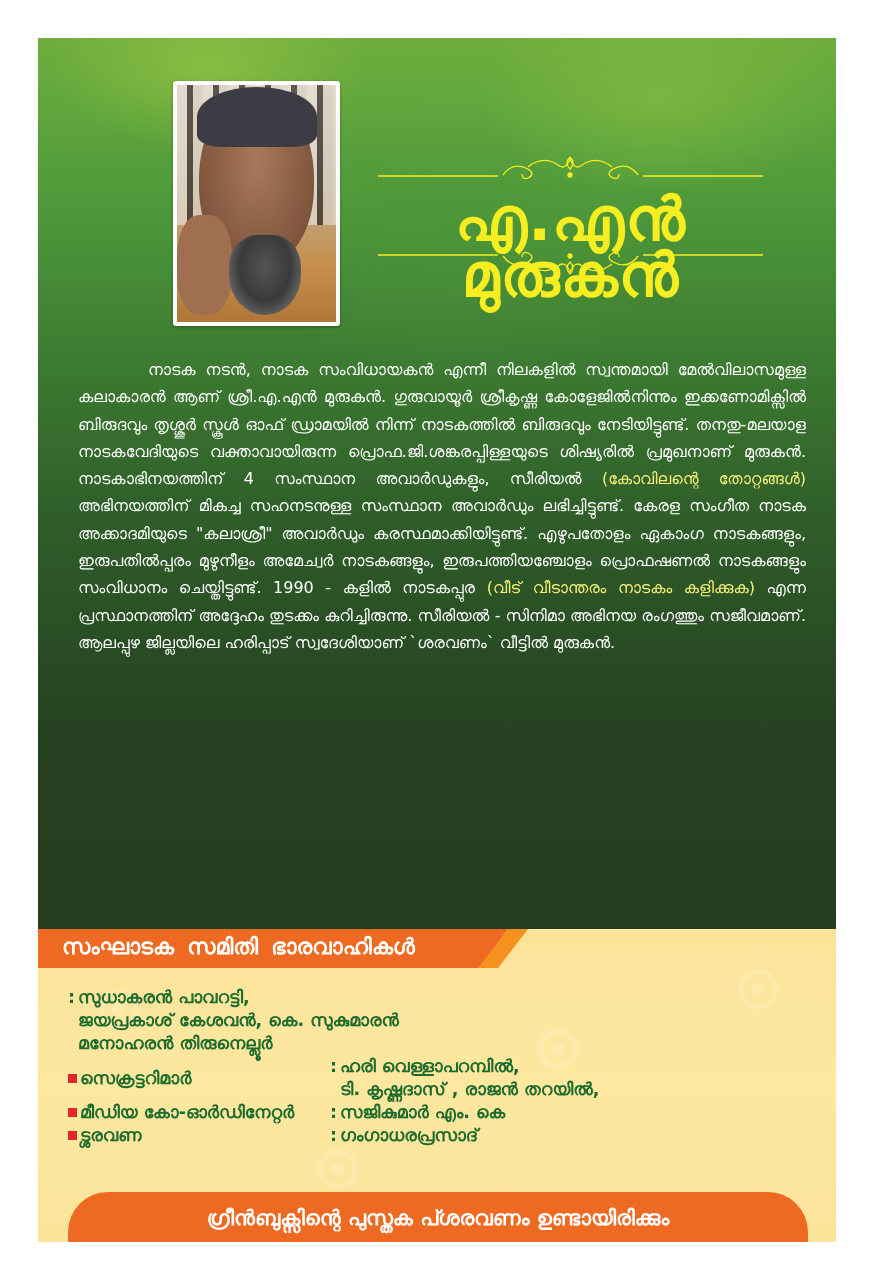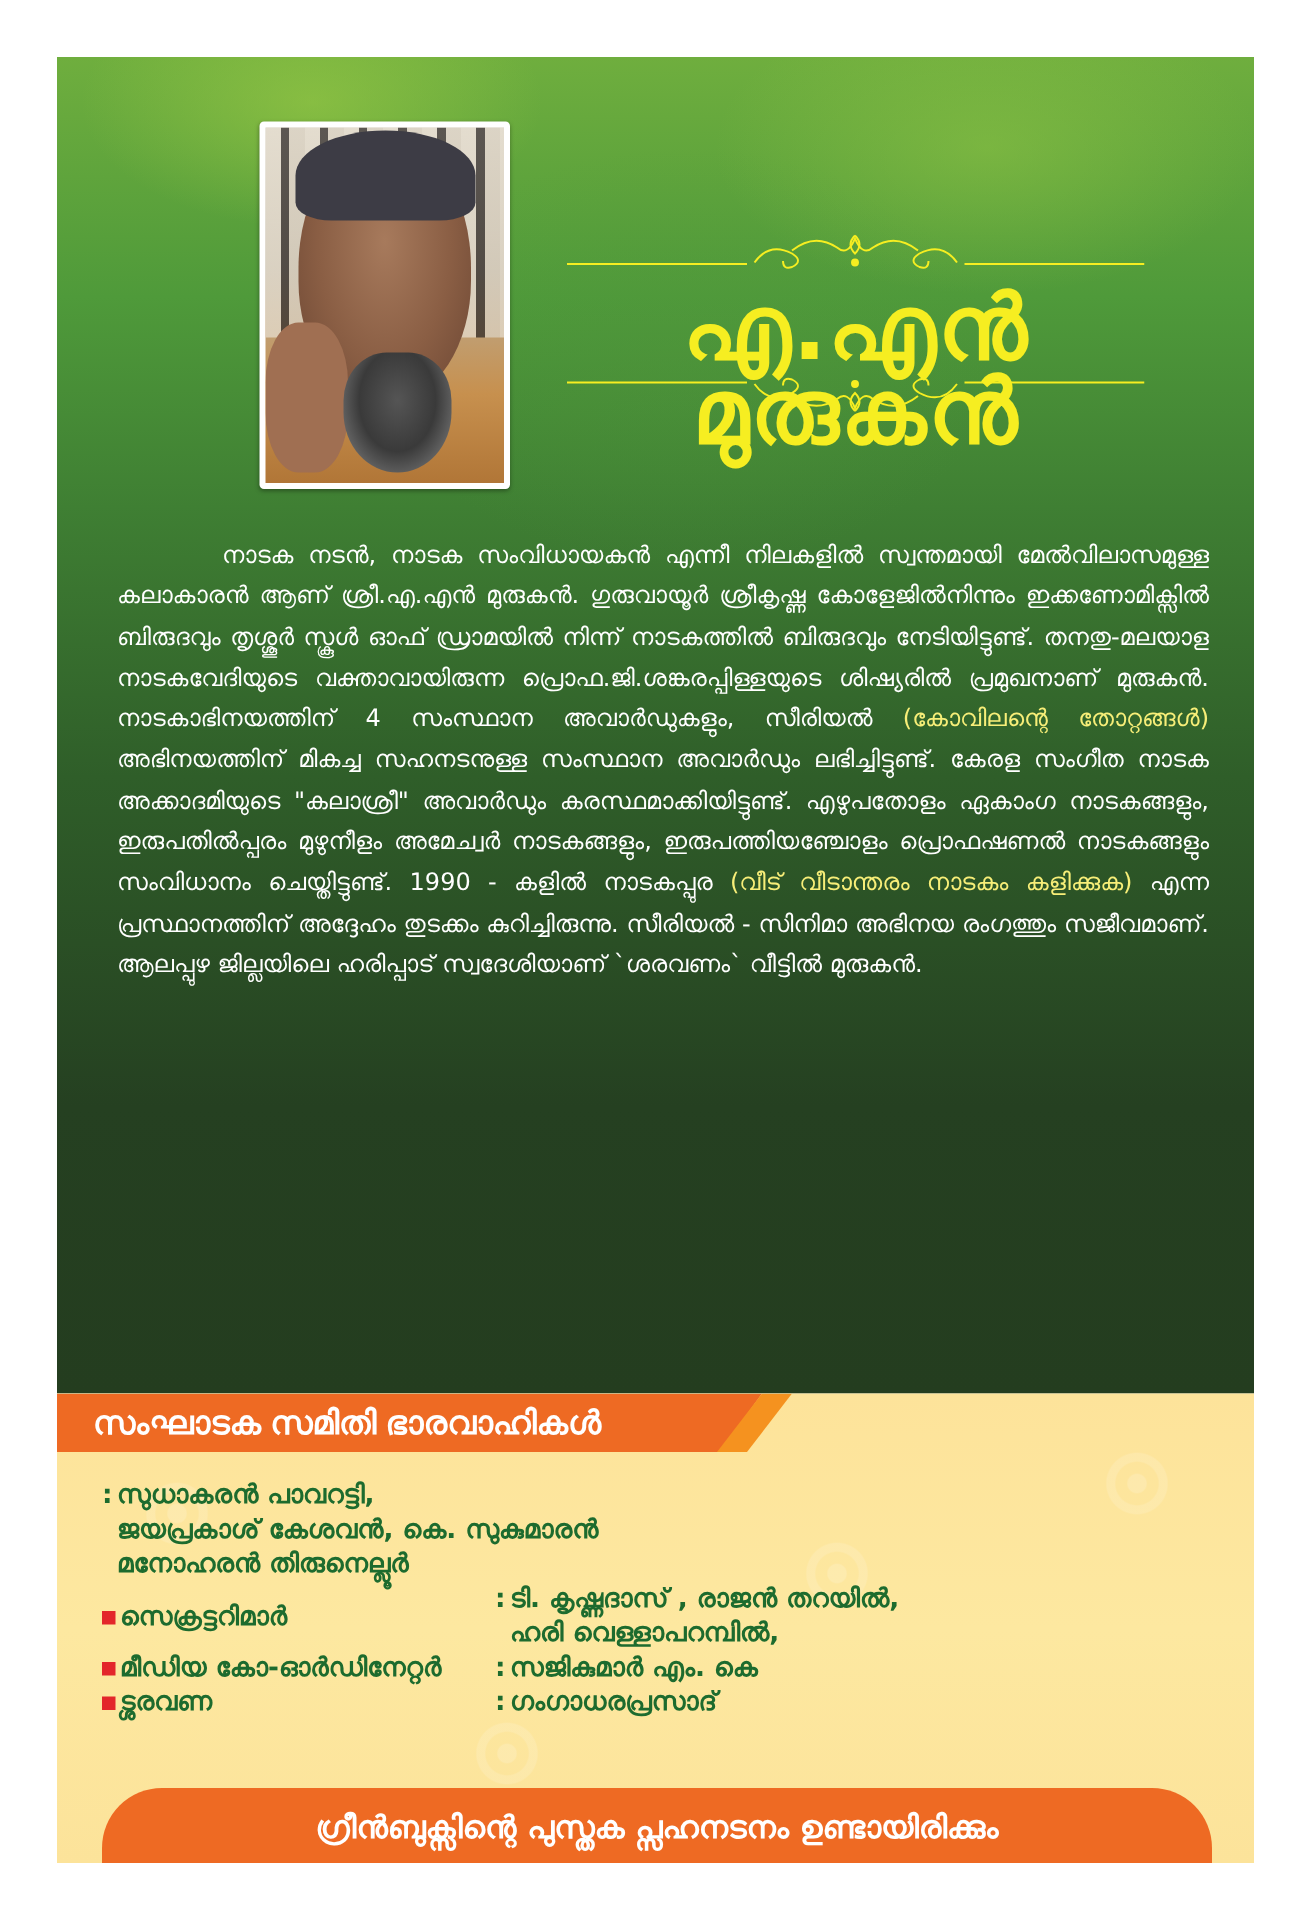--- a/index.html
+++ b/index.html
@@ -48,21 +48,21 @@
       radial-gradient(circle at 520px 120px, rgba(255,255,255,0.16) 0 6px, rgba(255,255,255,0) 7px 14px, rgba(255,255,255,0.14) 15px 20px, rgba(255,255,255,0) 21px),
       radial-gradient(circle at 720px 60px, rgba(255,255,255,0.16) 0 6px, rgba(255,255,255,0) 7px 14px, rgba(255,255,255,0.14) 15px 20px, rgba(255,255,255,0) 21px),
       radial-gradient(circle at 300px 240px, rgba(255,255,255,0.16) 0 6px, rgba(255,255,255,0) 7px 14px, rgba(255,255,255,0.14) 15px 20px, rgba(255,255,255,0) 21px),
       linear-gradient(to bottom, #fde39a, #fde8a0 50%, #fce39a);
   }
   .band { position:absolute; left:0; top:891px; height:39px; width:470px; background:#ee6a23;
     clip-path:polygon(0 0, 100% 0, 94% 100%, 0 100%); }
   .band-stripe { position:absolute; left:440px; top:891px; width:50px; height:39px; background:#f5921f;
     clip-path:polygon(60% 0, 100% 0, 40% 100%, 0 100%); }
   .band-title { position:absolute; left:24px; top:891px; height:39px; line-height:40px;
-    font-family:Liberation Sans, sans-serif; font-weight:bold; font-size:22px; color:#ffffff; }
+    font-family:Liberation Mono, monospace; font-weight:bold; font-size:22px; color:#ffffff; }
 
   .officers { position:absolute; left:30px; top:948px; width:740px;
     font-family:"DejaVu Sans", sans-serif; font-weight:bold; font-size:17.5px; line-height:23px; color:#1d6b2e; }
   .row { display:flex; }
   .row .role { width:262px; flex:none; display:flex; align-items:center; }
   .row .role .bullet { width:9px; height:9px; background:#e3262a; margin-right:3px; flex:none; }
   .row .colon { width:10px; flex:none; }
   .row .names { flex:1; }
   .row .names div { white-space:nowrap; }
 
@@ -129,22 +129,22 @@
         <div>മനോഹരൻ തിരുനെല്ലൂർ</div>
       </div>
     </div>
     <div class="row">
       <div class="role">
           <span class="bullet"></span>
           <span>സെക്രട്ടറിമാർ</span>
         </div>
       <div class="colon">:</div>
       <div class="names">
+        <div>ഹരി വെള്ളാപറമ്പിൽ,</div>
         <div>ടി. കൃഷ്ണദാസ് , രാജൻ തറയിൽ,</div>
-        <div>ഹരി വെള്ളാപറമ്പിൽ,</div>
       </div>
     </div>
     <div class="row">
       <div class="role">
           <span class="bullet"></span>
           <span>മീഡിയ കോ-ഓർഡിനേറ്റർ</span>
         </div>
       <div class="colon">:</div>
       <div class="names">
         <div>സജികുമാർ എം. കെ</div>
@@ -156,14 +156,14 @@
           <span>ട്ശരവണ</span>
         </div>
       <div class="colon">:</div>
       <div class="names">
         <div>ഗംഗാധരപ്രസാദ്</div>
       </div>
     </div>
   </div>
 
   <div class="footer-pill"></div>
-  <div class="footer-text">ഗ്രീൻബുക്സിന്റെ പുസ്തക പ്സഹനടനം ഉണ്ടായിരിക്കും</div>
+  <div class="footer-text">ഗ്രീൻബുക്സിന്റെ പുസ്തക പ്ശരവണം ഉണ്ടായിരിക്കും</div>
 </div>
 
 </body></html>

